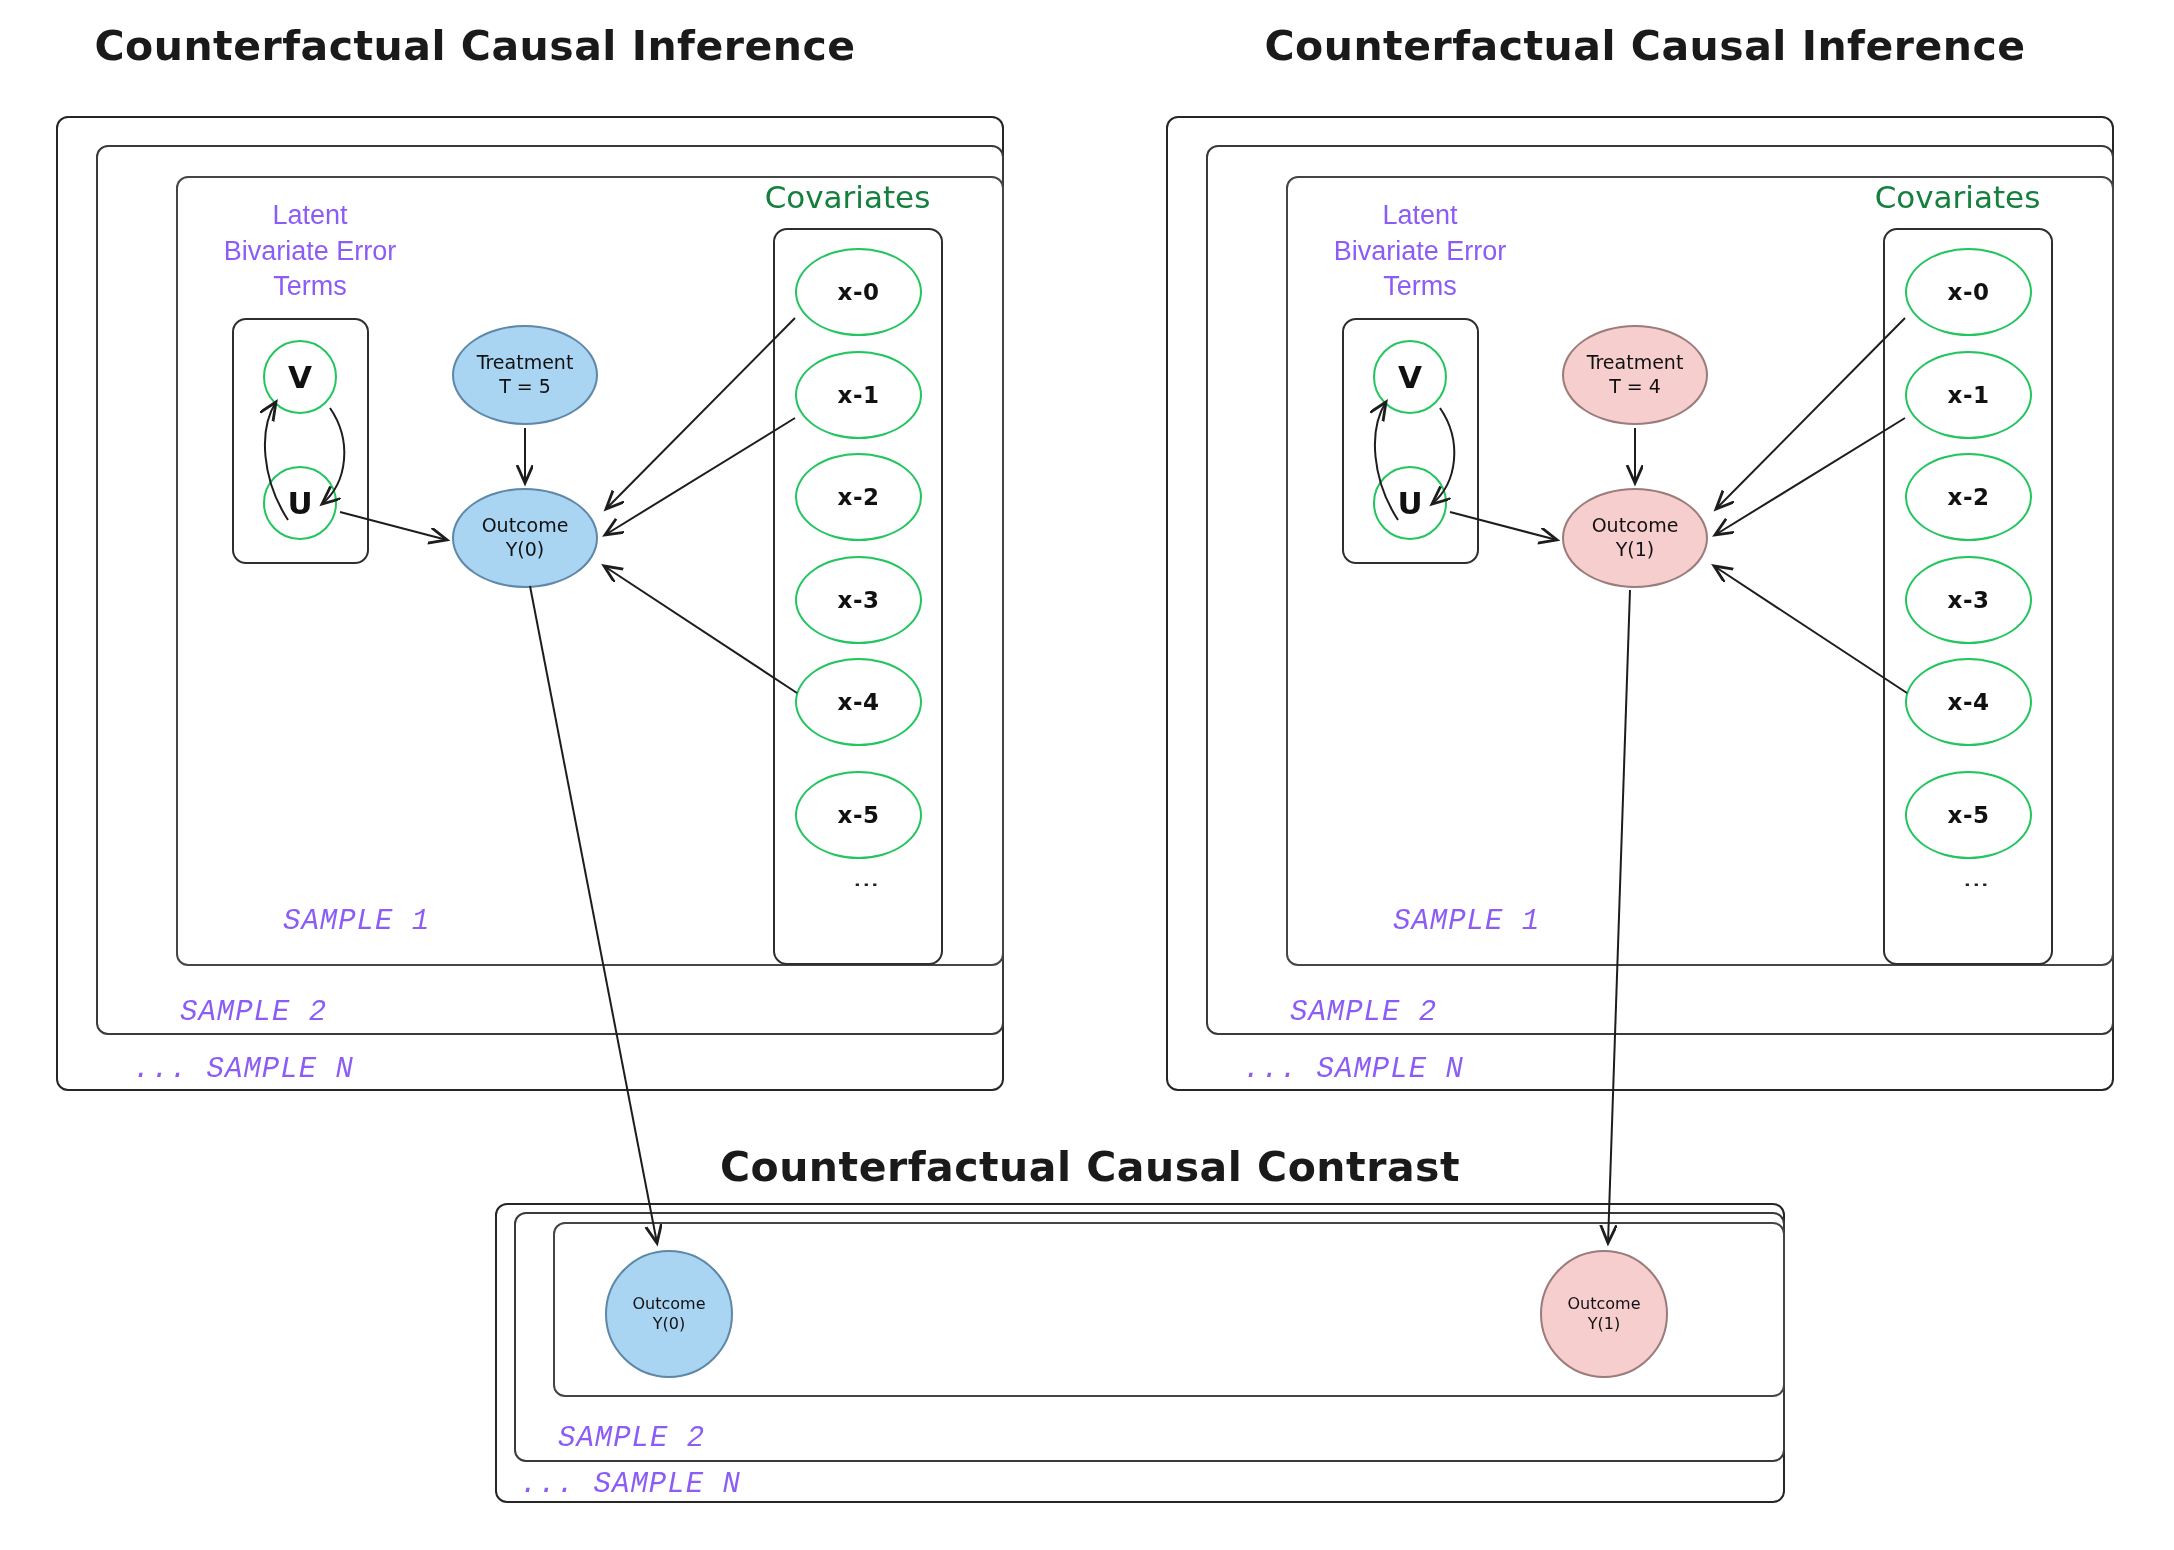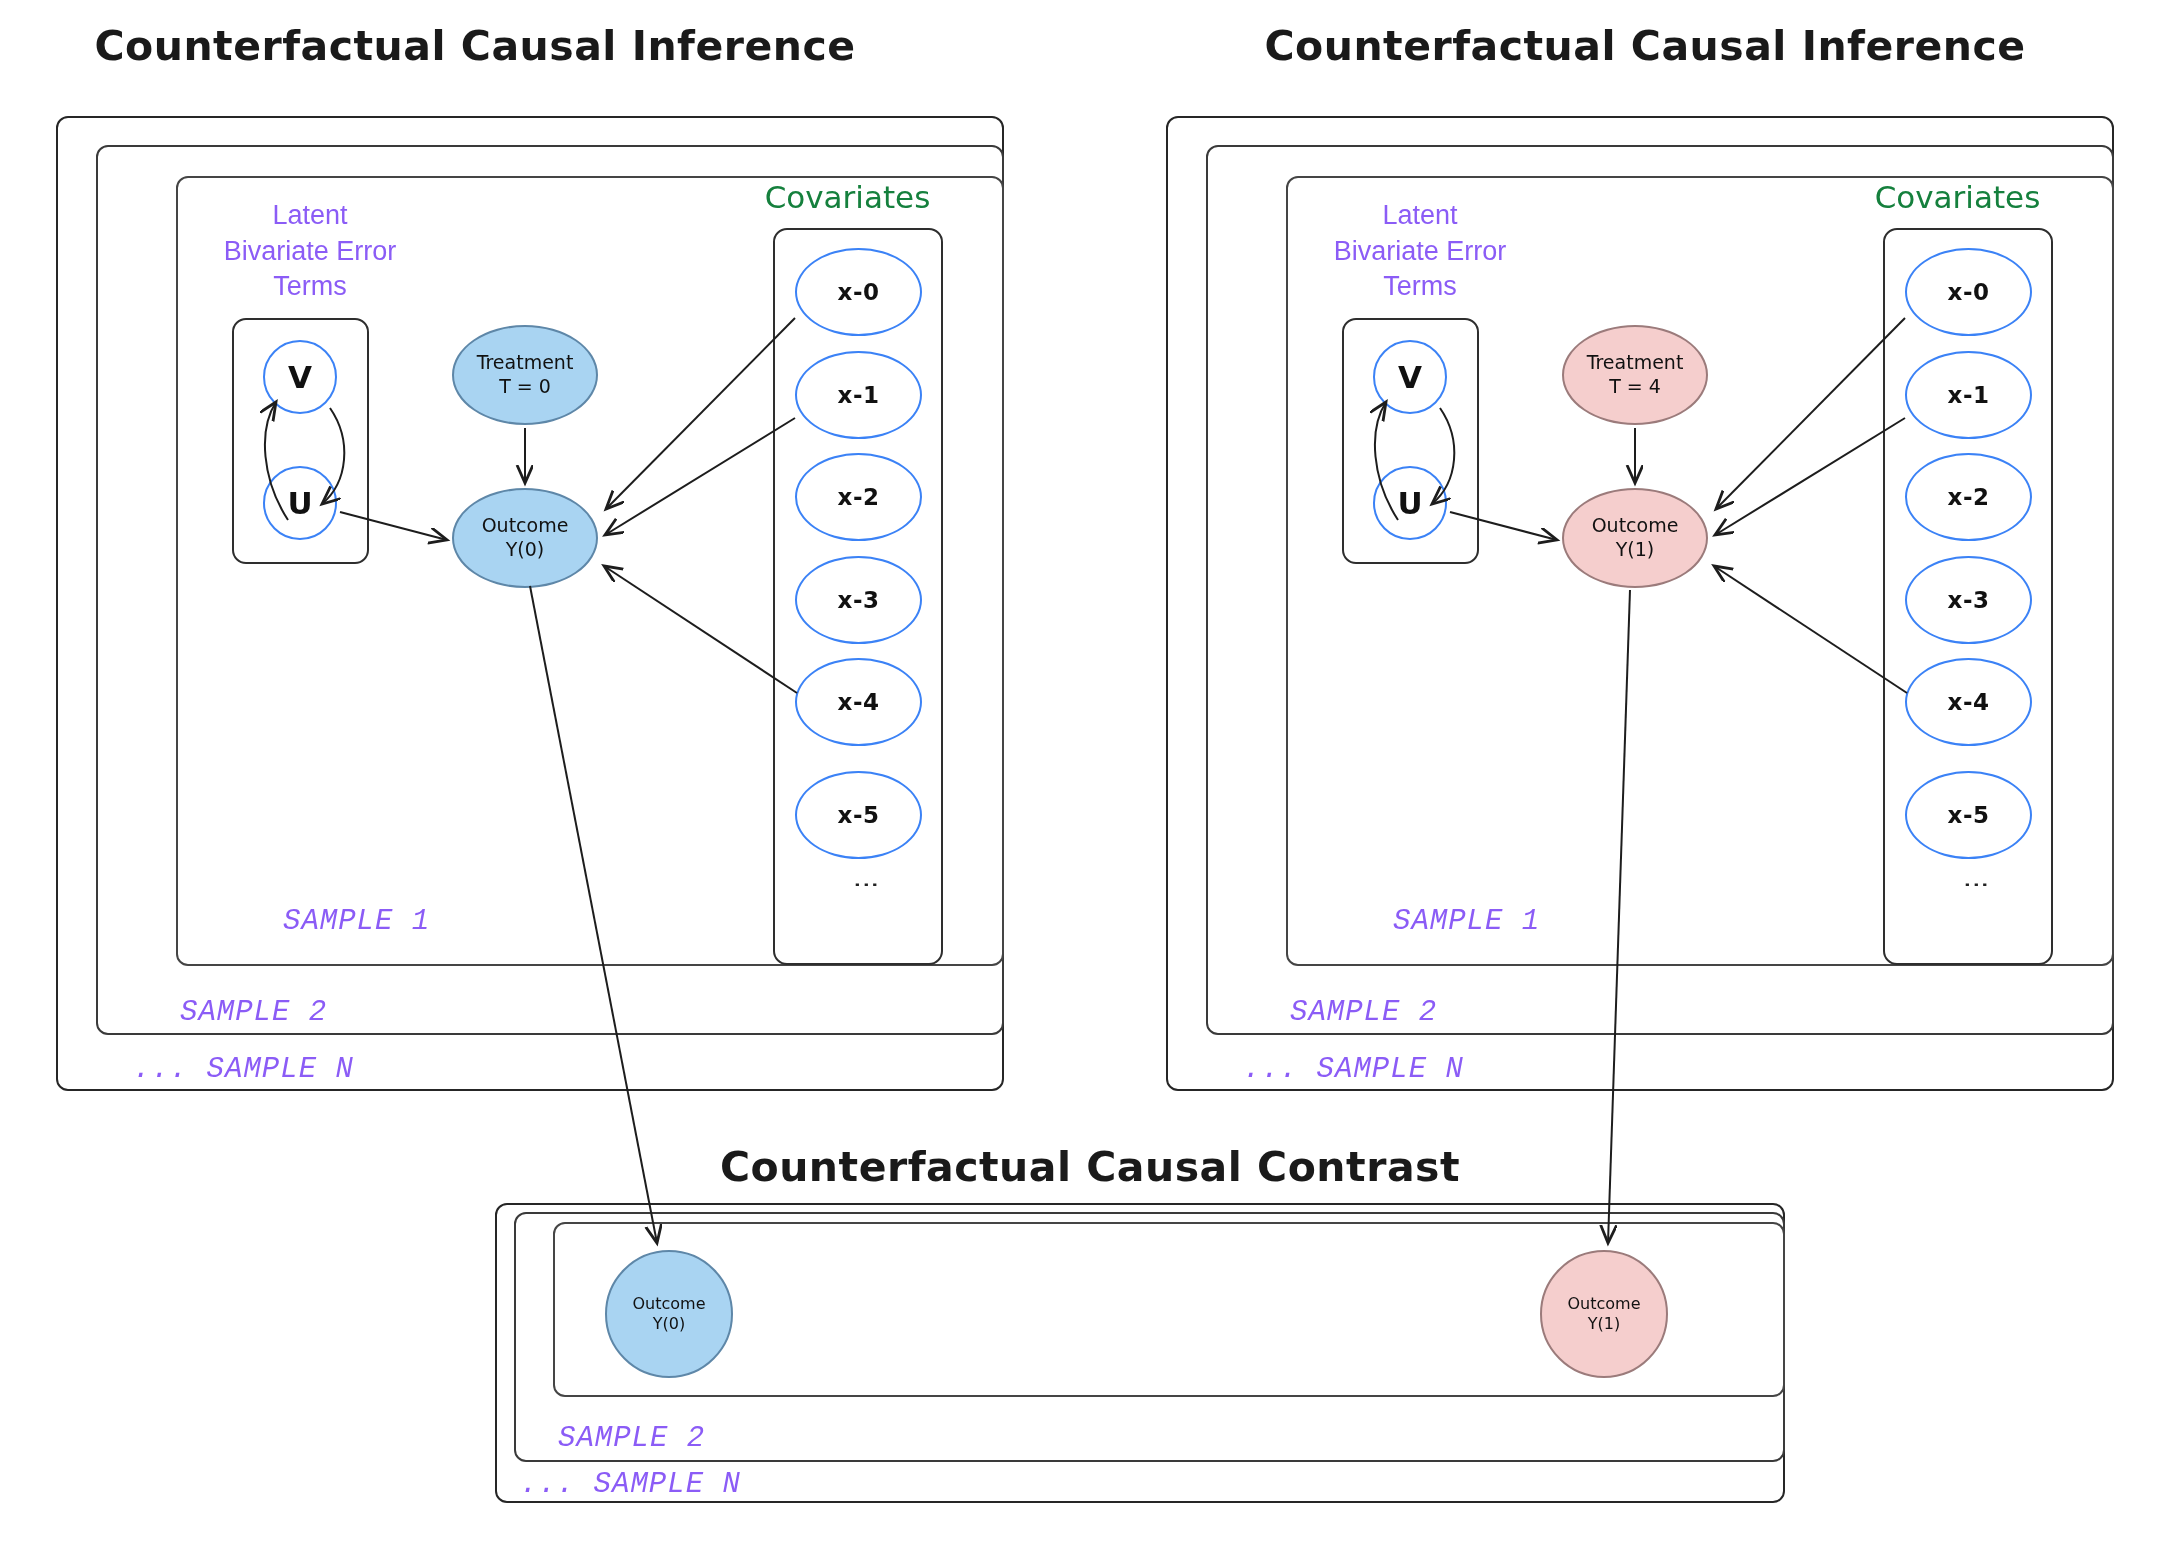--- a/index.html
+++ b/index.html
@@ -71,21 +71,21 @@
   .subbox {
     position: absolute;
     border: 2px solid #2e2e2e;
     border-radius: 14px;
     background: #ffffff;
     box-sizing: border-box;
   }
   
   .node {
     position: absolute;
-    border: 2px solid #3b82f6;
+    border: 2px solid #22c55e;
     border-radius: 50%;
     background: #ffffff;
     box-sizing: border-box;
     display: flex;
     flex-direction: column;
     align-items: center;
     justify-content: center;
     text-align: center;
     color: #111111;
     font-family: "DejaVu Sans", sans-serif;
@@ -153,21 +153,21 @@
 
   <div class="node err" style="left:263px; top:340px; width:74px; height:74px;">
     <span>V</span>
   </div>
   <div class="node err" style="left:263px; top:466px; width:74px; height:74px;">
     <span>U</span>
   </div>
 
   <div class="node ellipse-blue" style="left:452px; top:325px; width:146px; height:100px;">
     <span class="l1">Treatment</span>
-    <span class="l2">T = 0</span>
+    <span class="l2">T = 5</span>
   </div>
 
   <div class="node ellipse-blue" style="left:452px; top:488px; width:146px; height:100px;">
     <span class="l1">Outcome</span>
     <span class="l2">Y(0)</span>
   </div>
 
   <div class="covariates-caption" style="left:740px; top:179px; width:215px;">Covariates</div>
 
   <div class="subbox" style="left:773px; top:228px; width:170px; height:737px;"></div>

